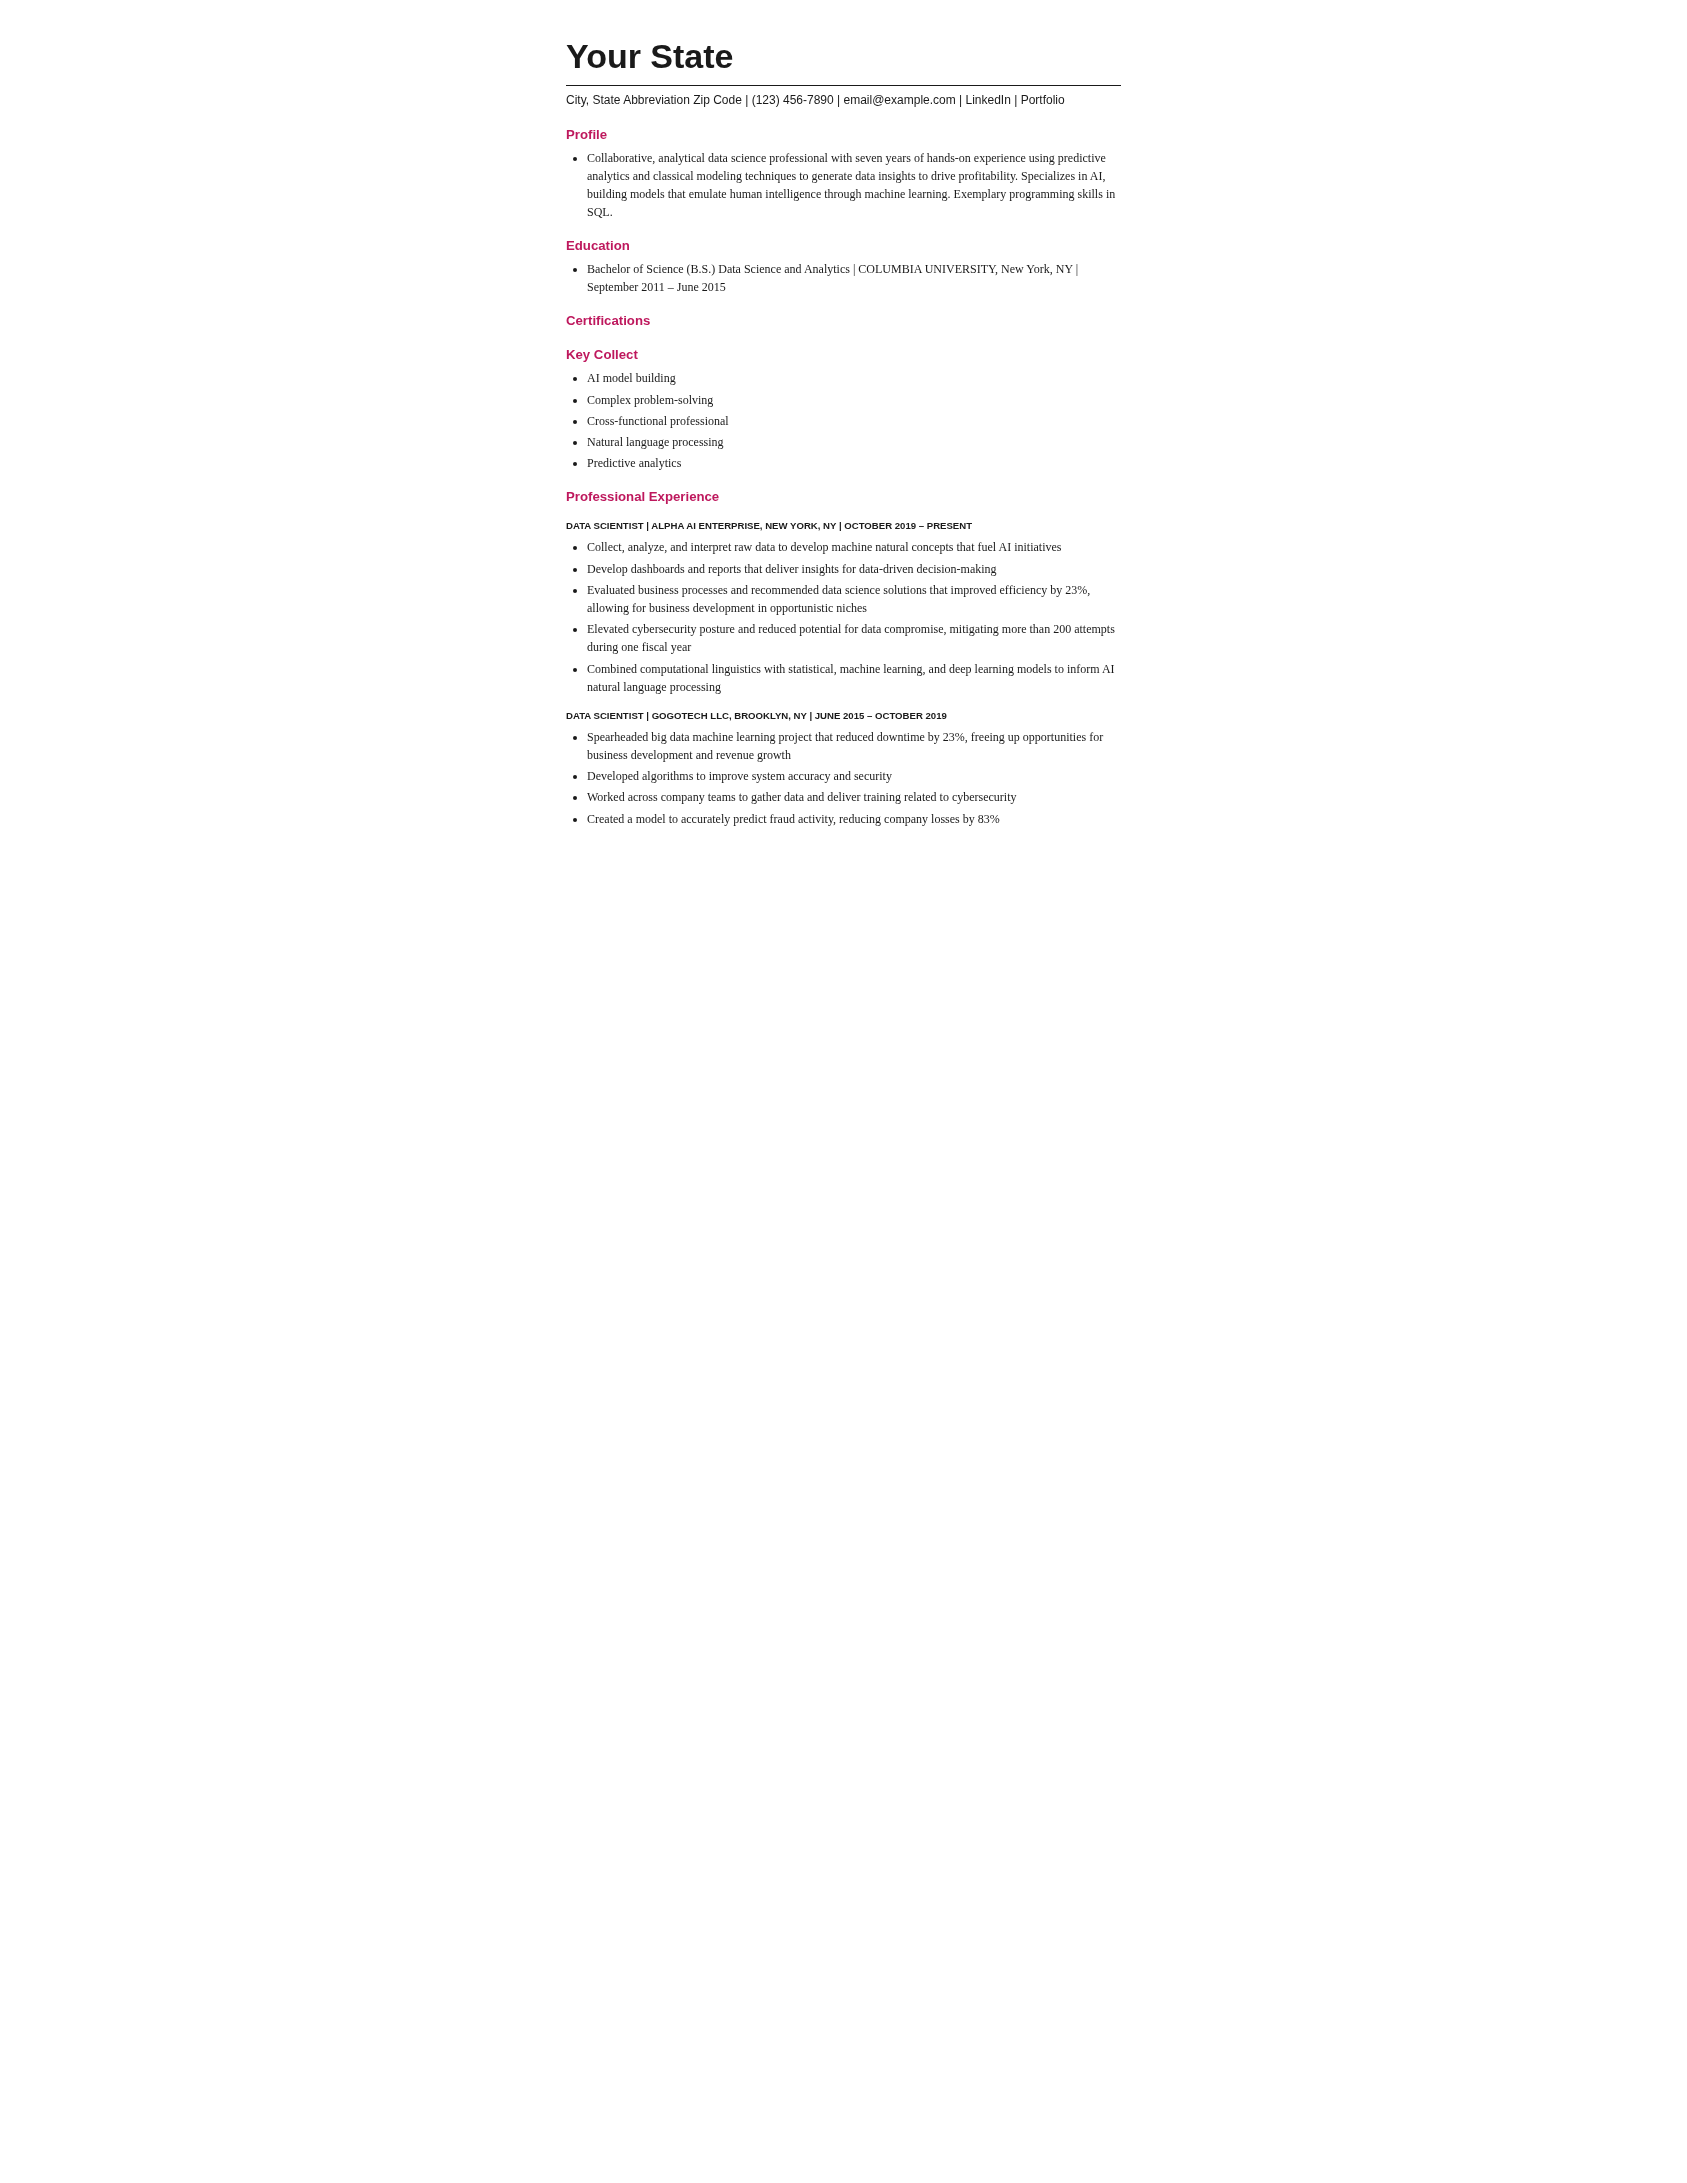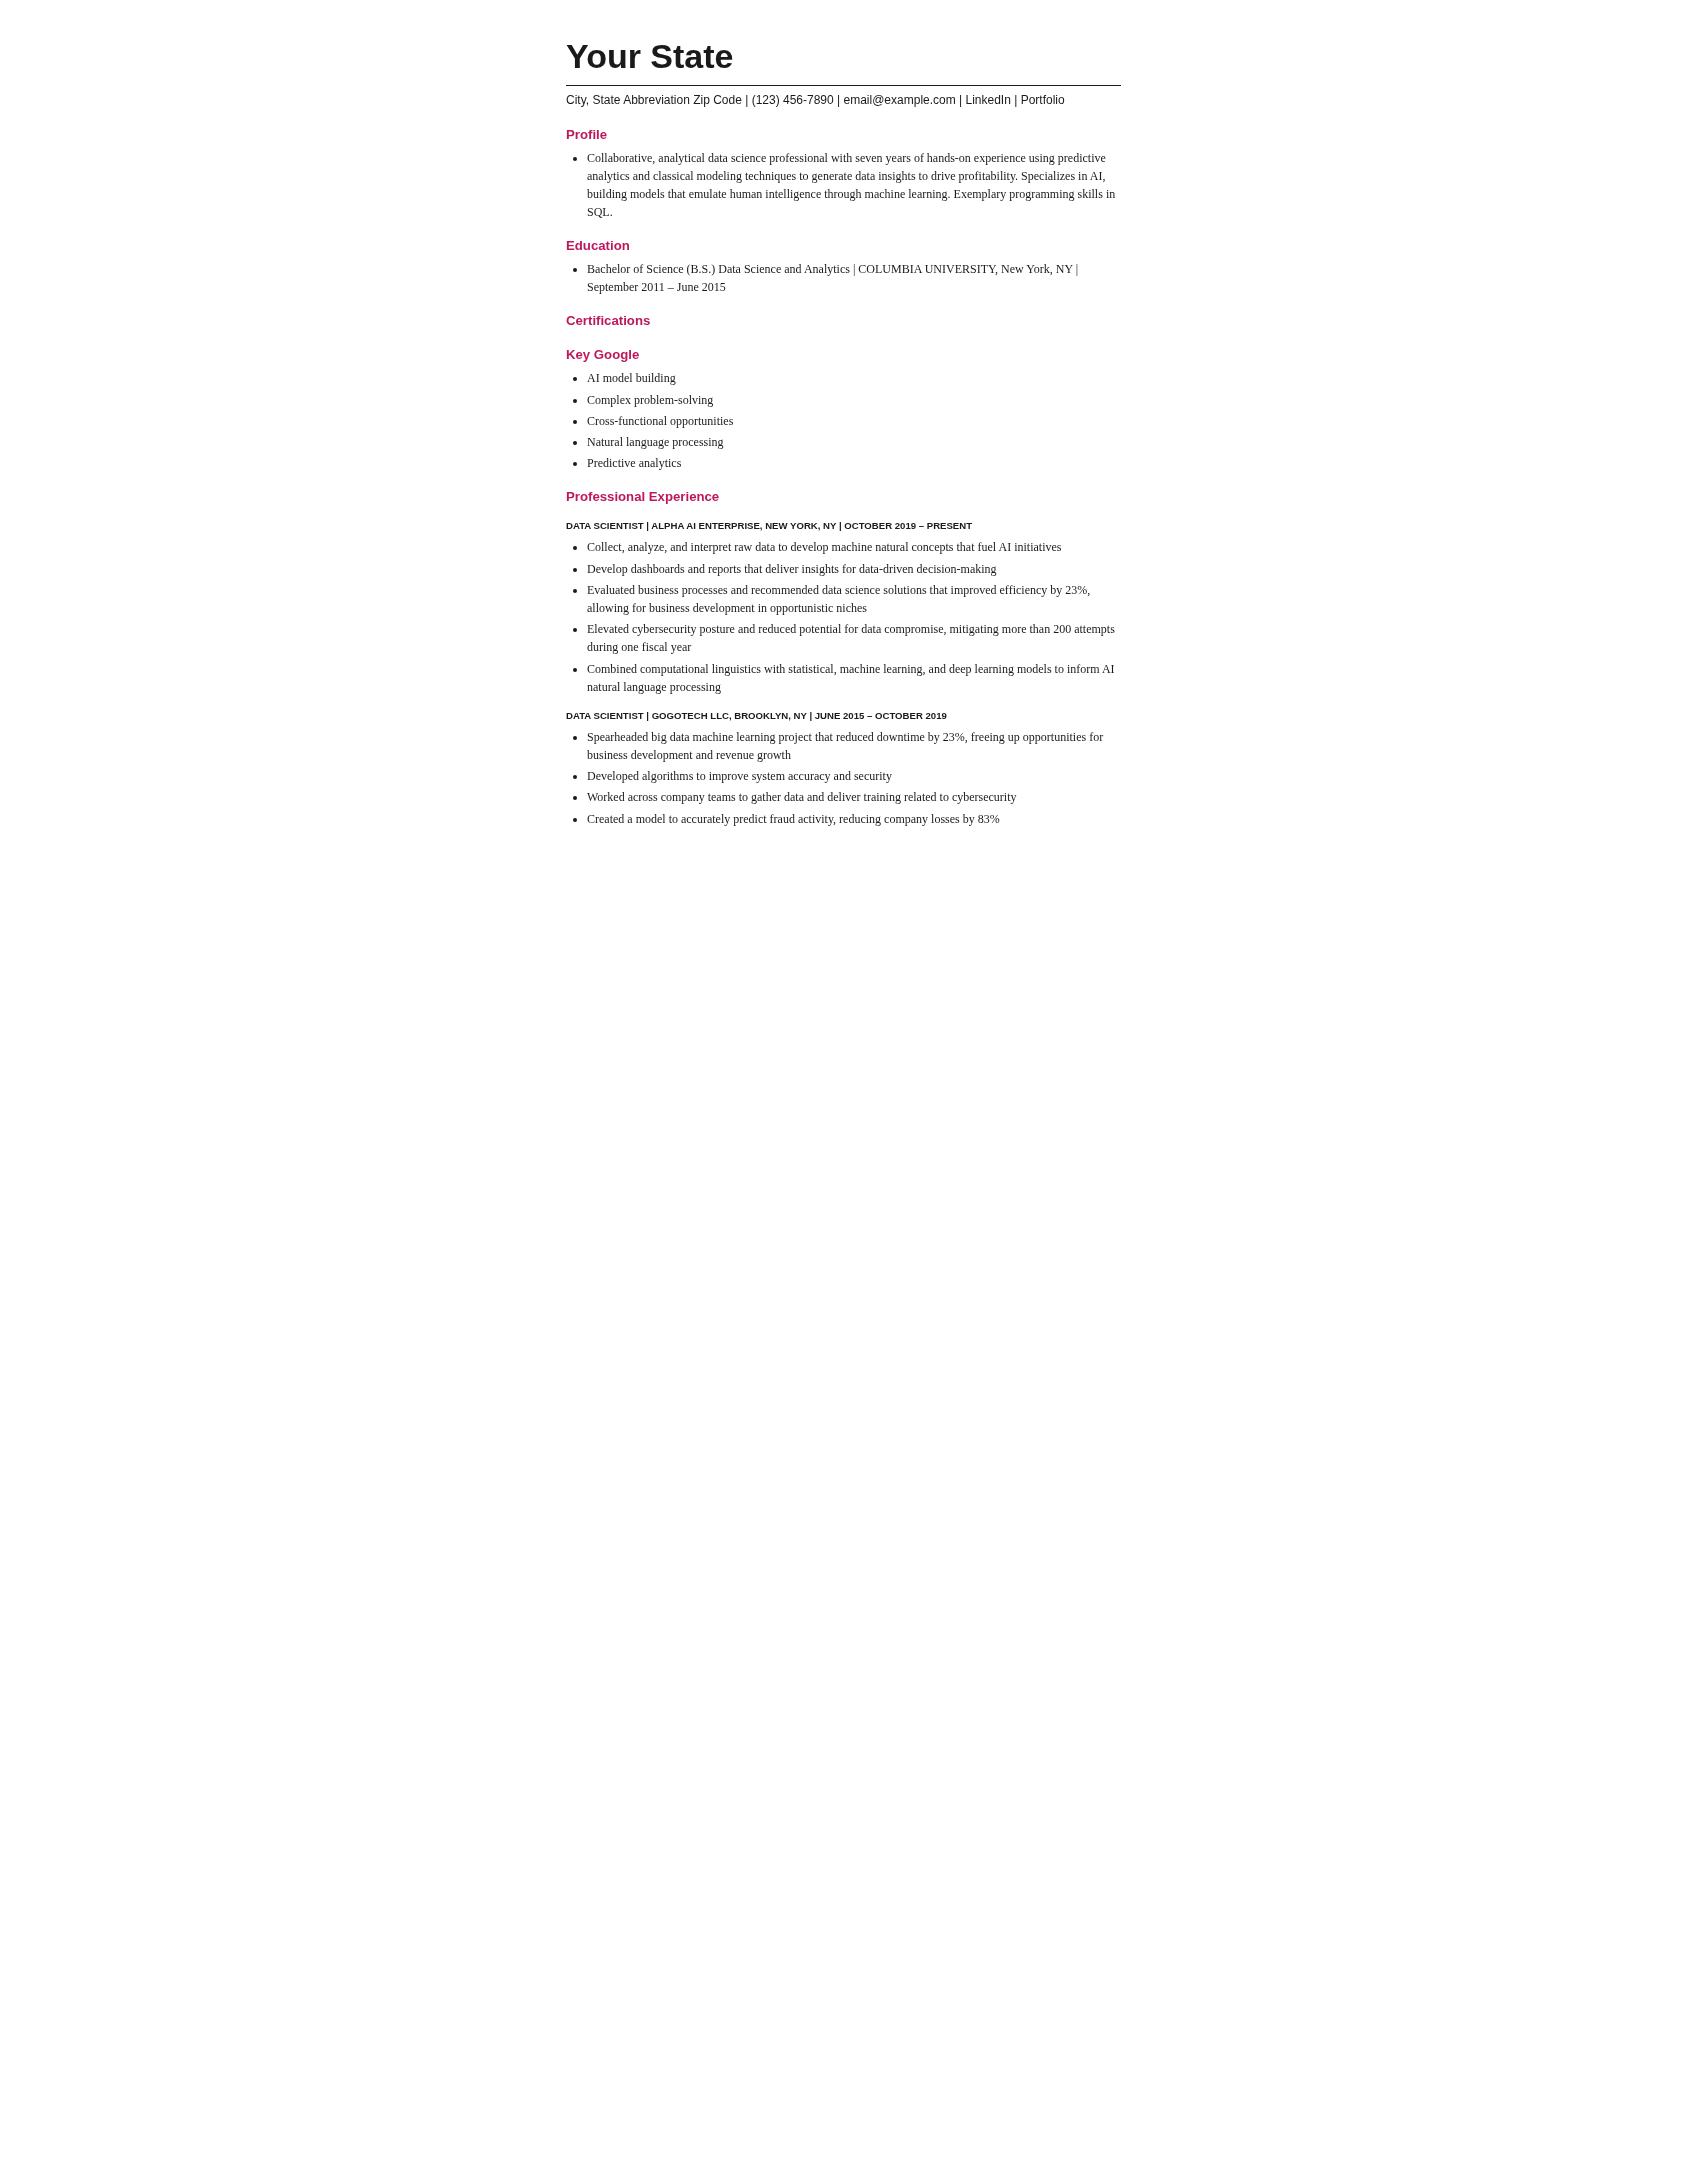--- a/index.html
+++ b/index.html
@@ -91,25 +91,25 @@
   <ul>
     <li>Bachelor of Science (B.S.) Data Science and Analytics | COLUMBIA UNIVERSITY, New York, NY | September 2011 – June 2015</li>
   </ul>
 </div>
 
 <div class="section">
   <div class="section-title">Certifications</div>
 </div>
 
 <div class="section">
-  <div class="section-title">Key Google</div>
+  <div class="section-title">Key Collect</div>
   <ul>
     <li>AI model building</li>
     <li>Complex problem-solving</li>
-    <li>Cross-functional opportunities</li>
+    <li>Cross-functional professional</li>
     <li>Natural language processing</li>
     <li>Predictive analytics</li>
   </ul>
 </div>
 
 <div class="section">
   <div class="section-title">Professional Experience</div>
 
   <div class="job-title">DATA SCIENTIST | ALPHA AI ENTERPRISE, NEW YORK, NY | OCTOBER 2019 – PRESENT</div>
   <ul>

